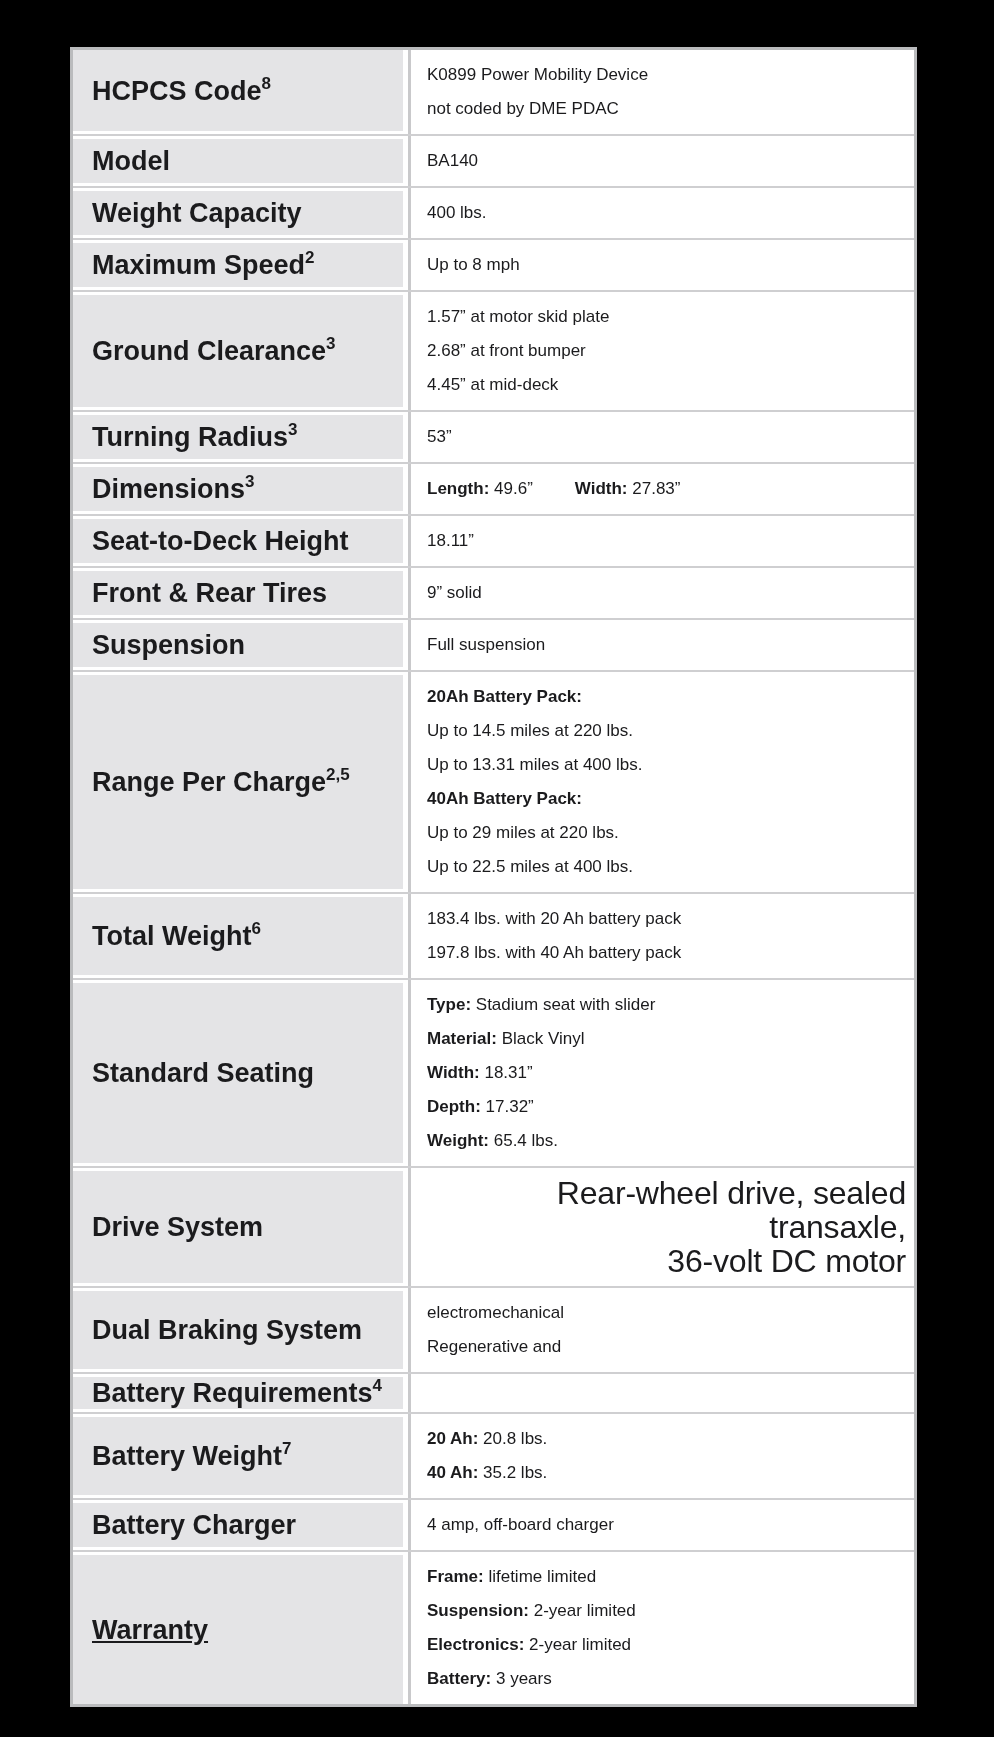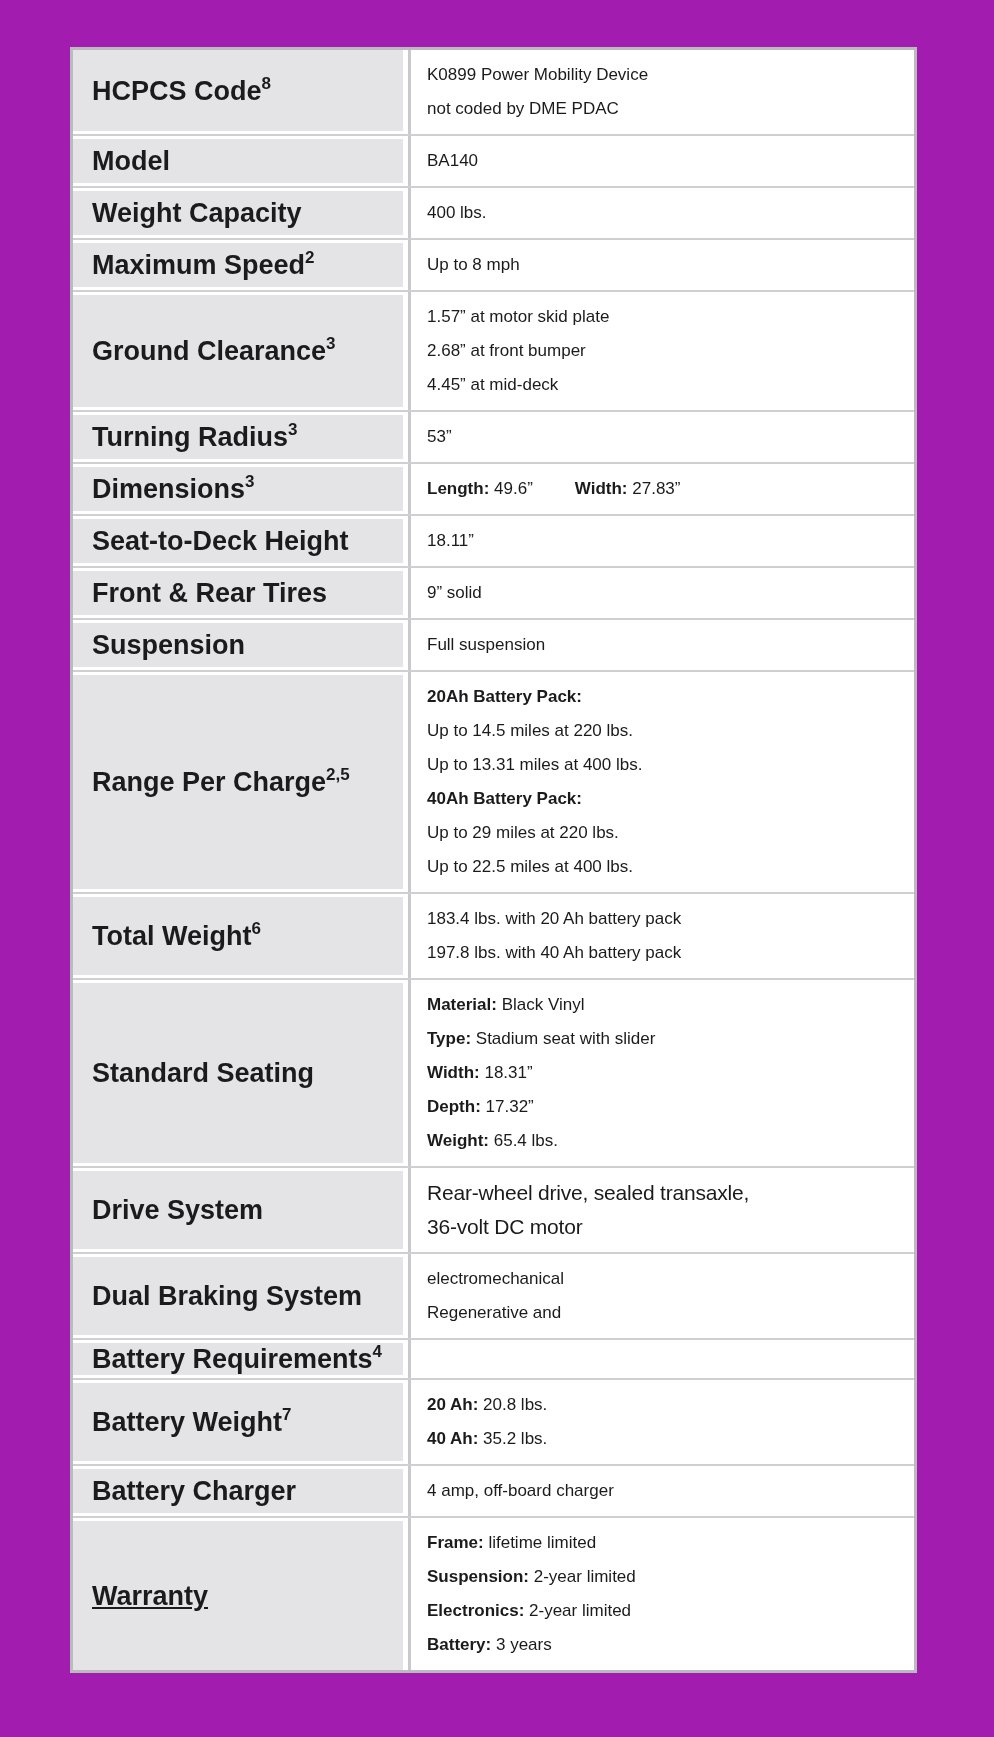--- a/index.html
+++ b/index.html
@@ -5,21 +5,21 @@
   html, body {
     margin: 0;
     padding: 0;
     background: #ffffff;
     font-family: "Liberation Sans", sans-serif;
   }
   .page {
     position: relative;
     width: 994px;
     height: 1737px;
-    background: #a21caf;
+    background: #000000;
     overflow: hidden;
   }
   .spec-table {
     position: absolute;
     left: 70px;
     top: 47px;
     width: 847px;
     box-sizing: border-box;
     border: 3px solid var(--border-color, #babbbd);
     background: #ffffff;
@@ -50,21 +50,21 @@
     flex: 1 1 auto;
     box-sizing: border-box;
     background: #ffffff;
     padding: 8px 8px 8px 16px;
     display: flex;
     align-items: center;
     font-size: 17px;
     line-height: 34px;
     color: var(--text-color, #1b1b1d);
   }
-  .row.small .cell.value { font-size: 21px; letter-spacing: -0.2px; }
+  .row.small .cell.value { font-size: 32px; letter-spacing: -0.2px; text-align: right; }
   sup.fn {
     font-size: 17px;
     font-weight: bold;
     line-height: 0;
     position: relative;
     top: -1px;
     vertical-align: super;
   }
   .seg.b { font-weight: bold; }
   .seg.gap { margin-left: 42px; }
@@ -228,22 +228,22 @@
         </div>
       </div>
       <div class="row">
         <div class="cell label">
           <span class="label-text">Standard Seating</span>
         </div>
         <div class="gapcol"></div>
         <div class="vrule"></div>
         <div class="cell value">
           <div class="vlines">
+            <div class="vline"><span class="seg b">Type:</span><span class="seg"> Stadium seat with slider</span></div>
             <div class="vline"><span class="seg b">Material:</span><span class="seg"> Black Vinyl</span></div>
-            <div class="vline"><span class="seg b">Type:</span><span class="seg"> Stadium seat with slider</span></div>
             <div class="vline"><span class="seg b">Width:</span><span class="seg"> 18.31”</span></div>
             <div class="vline"><span class="seg b">Depth:</span><span class="seg"> 17.32”</span></div>
             <div class="vline"><span class="seg b">Weight:</span><span class="seg"> 65.4 lbs.</span></div>
           </div>
         </div>
       </div>
       <div class="row small">
         <div class="cell label">
           <span class="label-text">Drive System</span>
         </div>

